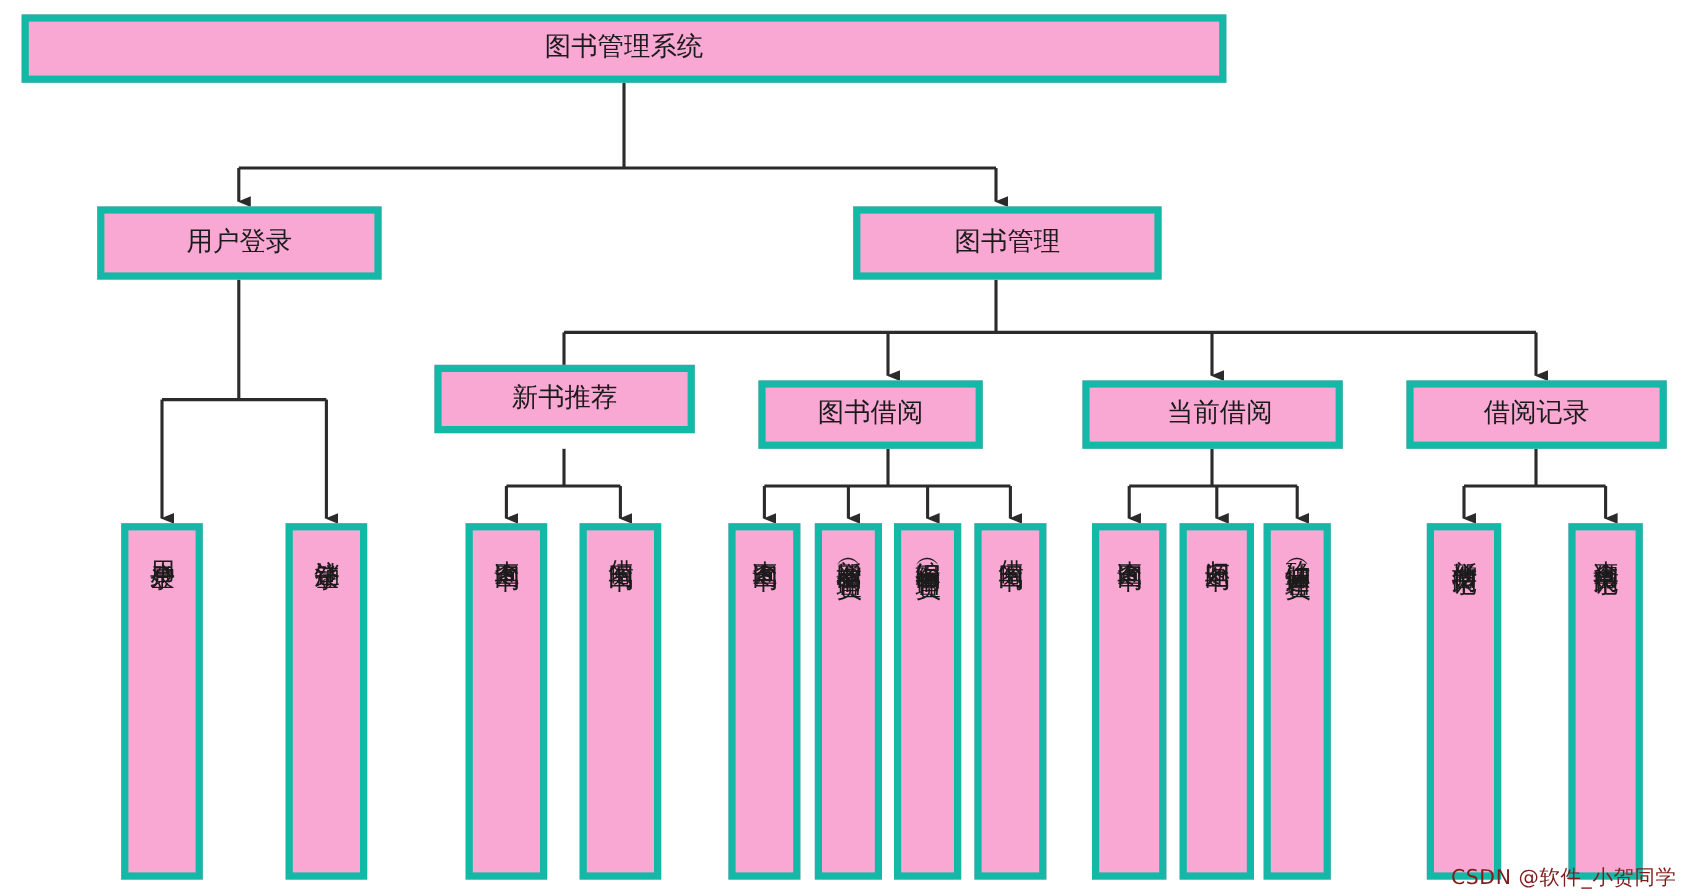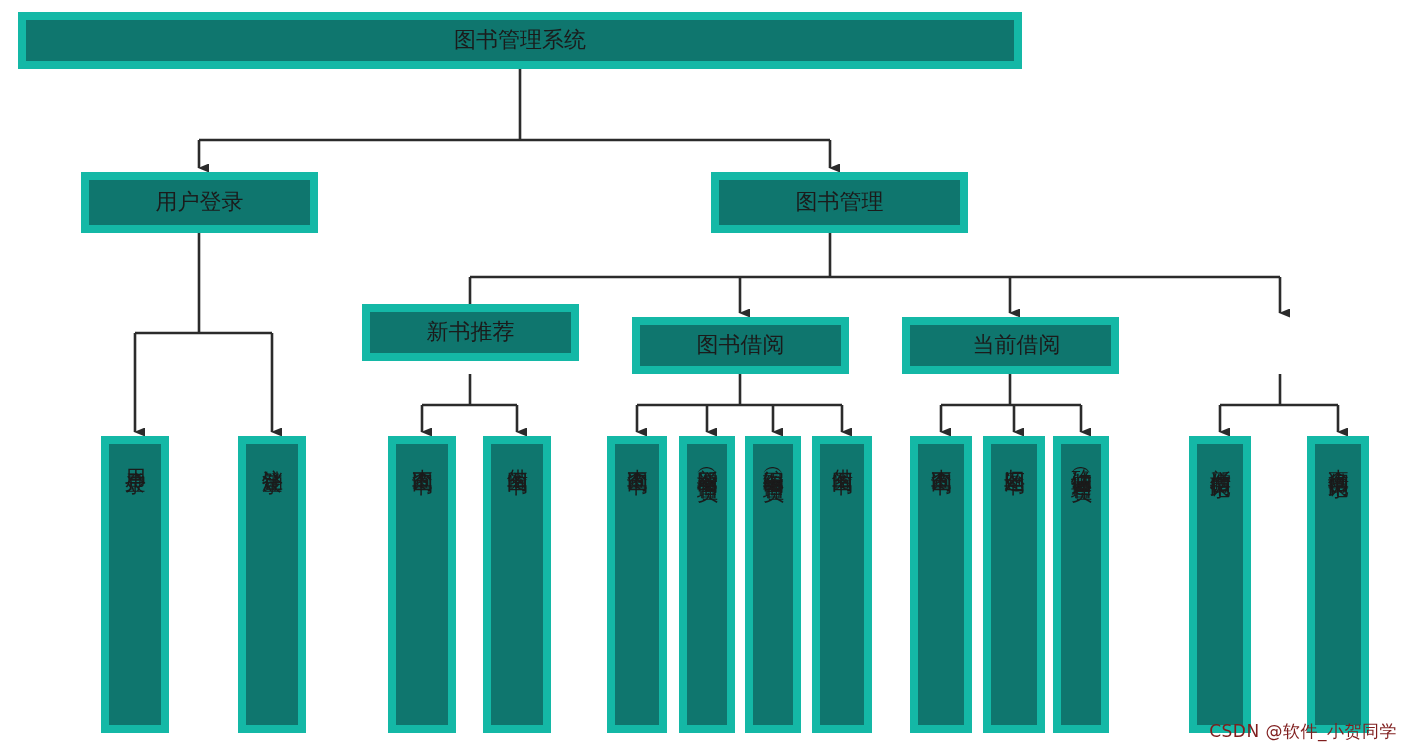--- a/index.html
+++ b/index.html
@@ -20,22 +20,22 @@
   #wires {
     position: absolute;
     left: 0;
     top: 0;
     width: 1405px;
     height: 747px;
   }
   .node {
     position: absolute;
     box-sizing: border-box;
-    border: 8px solid #14b8a6;
-    background: #0f766e;
+    border: 6px solid #14b8a6;
+    background: #f9a8d4;
     color: #1b1b1b;
     display: flex;
     align-items: center;
     justify-content: center;
     text-align: center;
     line-height: 1.12;
   }
   .node.horiz {
     font-size: 22px;
   }
@@ -128,25 +128,28 @@
   <div class="node horiz" style="left:81px; top:172px; width:237px; height:61px;">
     <span>用户登录</span>
   </div>
   <div class="node horiz" style="left:711px; top:172px; width:257px; height:61px;">
     <span>图书管理</span>
   </div>
 
   <div class="node horiz" style="left:362px; top:304px; width:217px; height:57px;">
     <span>新书推荐</span>
   </div>
-  <div class="node horiz" style="left:632px; top:317px; width:217px; height:57px;">
+  <div class="node horiz" style="left:632px; top:317px; width:187px; height:57px;">
     <span>图书借阅</span>
   </div>
   <div class="node horiz" style="left:902px; top:317px; width:217px; height:57px;padding-left:12px;">
     <span>当前借阅</span>
+  </div>
+  <div class="node horiz" style="left:1172px; top:317px; width:217px; height:57px;">
+    <span>借阅记录</span>
   </div>
 
   <div class="node leaf" style="left:101px; top:436px; width:68px; height:297px;">
     <span class="vtext">用户登录</span>
   </div>
   <div class="node leaf" style="left:238px; top:436px; width:68px; height:297px;">
     <span class="vtext">注销登录</span>
   </div>
 
   <div class="node leaf" style="left:388px; top:436px; width:68px; height:297px;">

